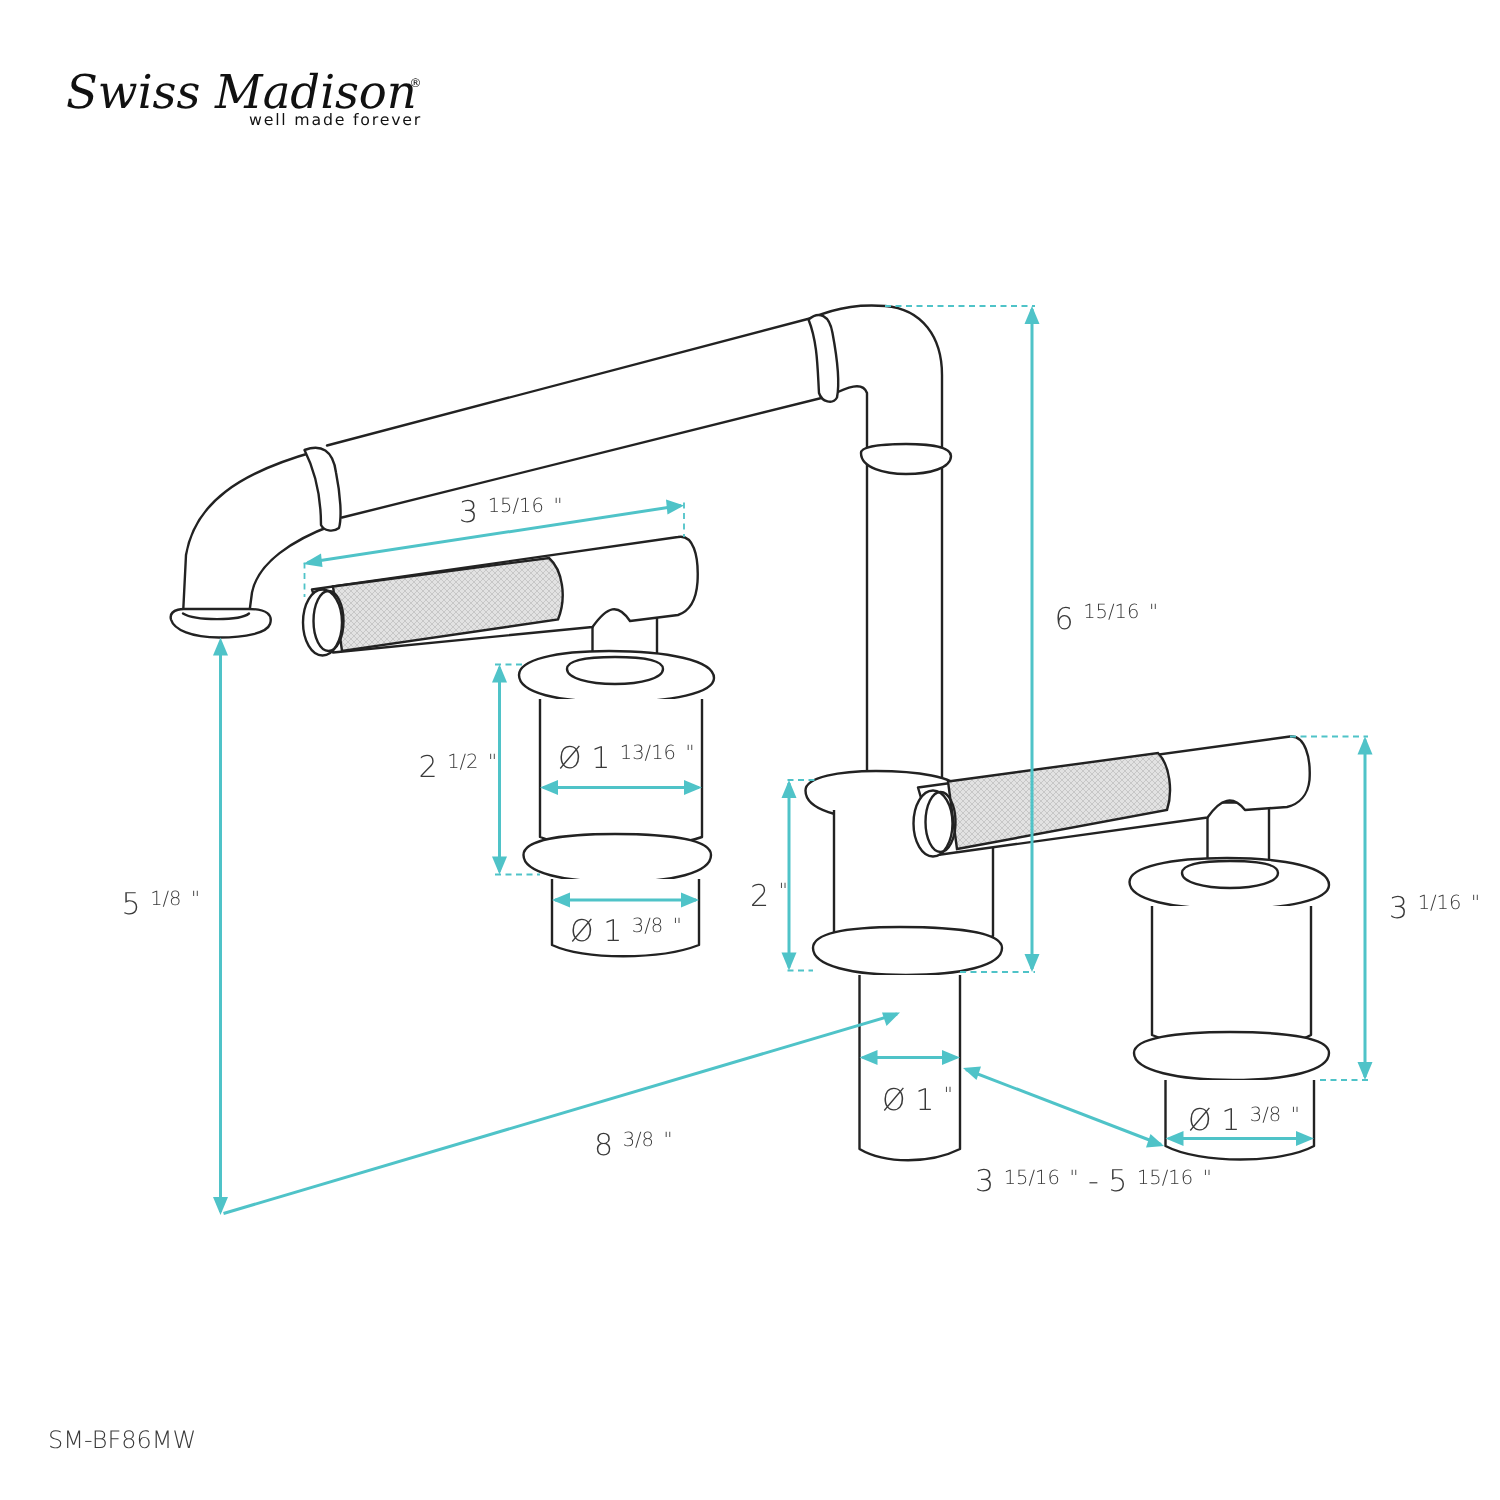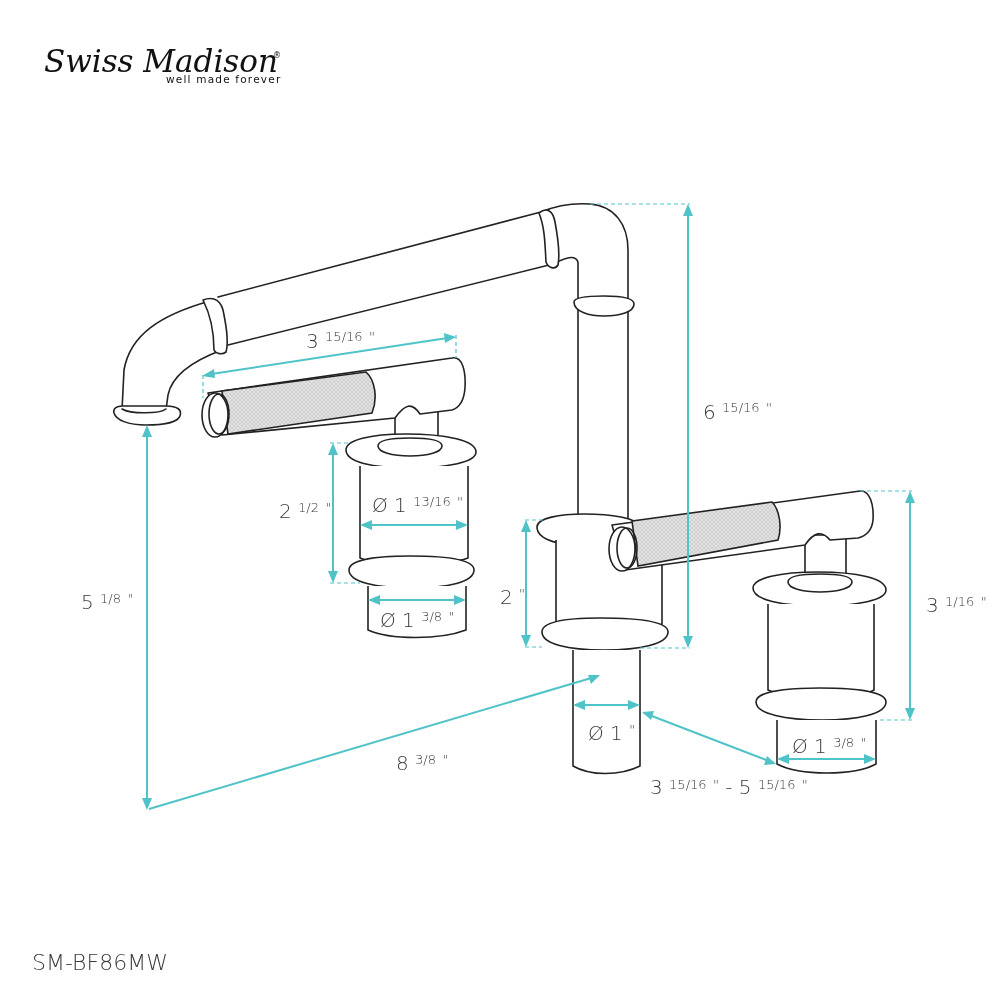--- a/index.html
+++ b/index.html
@@ -2,21 +2,21 @@
 <html><head>
 <meta charset="utf-8">
 <style>
   html, body { margin:0; padding:0; background:#ffffff; }
   body { width:1000px; height:1000px; position:relative; overflow:hidden; font-family:"Liberation Sans", sans-serif; }
   #drawing { position:absolute; left:0; top:0; width:1000px; height:1000px; }
   .dim-text { font-family:"DejaVu Sans", sans-serif; font-weight:300; fill:#3a3a3a; font-size:20px; }
   .dim-frac { font-size:13px; }
   .logo-script { font-family:"DejaVu Serif", serif; font-style:italic; font-size:31px; fill:#111; }
   .logo-tag { font-family:"DejaVu Sans", sans-serif; font-size:10.5px; fill:#111; letter-spacing:1.2px; }
-  .model { position:absolute; left:32px; top:950px; font-family:"DejaVu Sans", sans-serif; font-size:22px; color:#3a3a3a; font-weight:300; }
+  .model { position:absolute; left:32px; top:950px; font-family:"DejaVu Sans", sans-serif; font-size:16px; color:#3a3a3a; font-weight:300; }
   .line { fill:none; stroke:#222; stroke-width:1.6; stroke-linejoin:round; stroke-linecap:round; }
   .fill-w { fill:#fff; stroke:#222; stroke-width:1.6; stroke-linejoin:round; }
   .knurl { fill:url(#knurlPat); stroke:#222; stroke-width:1.6; }
   .dim { stroke:#4fc3c8; stroke-width:2; fill:none; }
   .ext { stroke:#4fc3c8; stroke-width:1.2; stroke-dasharray:4 3; fill:none; }
   .arrow { fill:#4fc3c8; }
 </style>
 </head>
 <body>
 

